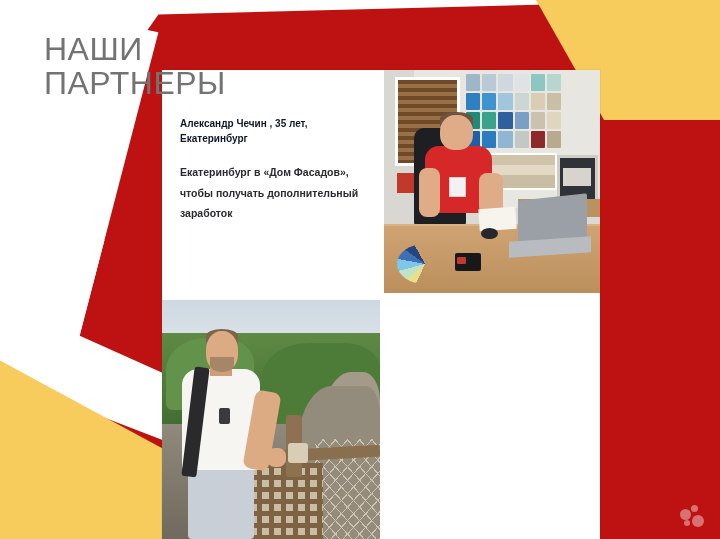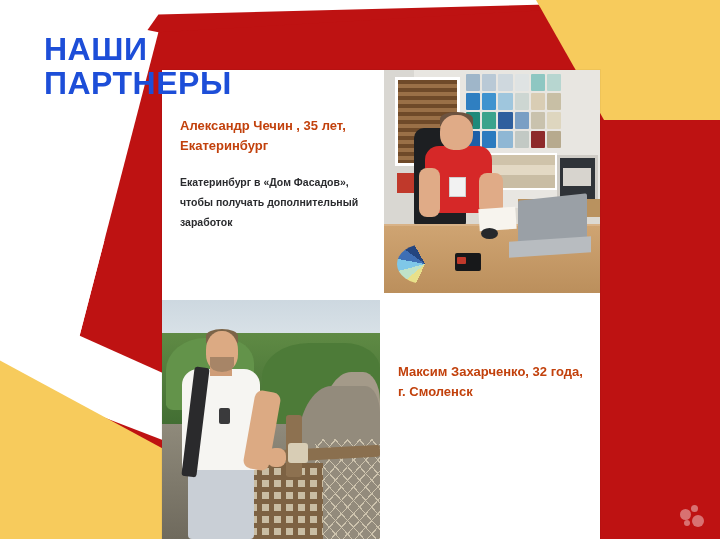--- a/index.html
+++ b/index.html
@@ -55,21 +55,21 @@
   #yellow-bottomleft{
     left:0;bottom:0;width:330px;height:190px;
     background:#F7CB5C;
     clip-path:polygon(0 6%, 100% 100%, 0 100%);
   }
 
   
   #page-title{
     position:absolute;left:44px;top:33px;
     font-size:32px;line-height:1.06;
-    font-weight:bold;color:#1d4ed8;
+    font-weight:normal;color:#737373;
     letter-spacing:.5px;
     white-space:pre-line;
     z-index:8;
   }
 
   
   #card{
     position:absolute;left:162px;top:70px;
     width:438px;height:469px;
     background:#ffffff;
@@ -82,22 +82,22 @@
   
   #quote-1{left:0;top:0;width:222px;height:223px;padding:46px 16px 0 18px;box-sizing:border-box;}
   
   #photo-1{left:222px;top:0;width:216px;height:223px;overflow:hidden;}
   
   #photo-2{left:0;top:230px;width:218px;height:239px;overflow:hidden;}
   
   #quote-2{left:232px;top:230px;width:206px;height:239px;padding:62px 10px 0 4px;box-sizing:border-box;}
 
   .person-name{
-    font-size:13px;line-height:1.52;font-weight:bold;
-    color:#c2410c;margin:0 0 16px 0;
+    font-size:10px;line-height:1.52;font-weight:bold;
+    color:#0f172a;margin:0 0 16px 0;
   }
   .person-text{
     font-size:10.5px;line-height:1.95;font-weight:bold;
     color:#2a2b2e;margin:0;
   }
 
   
   .ph{position:absolute;}
   #p1-wall{left:0;top:0;width:100%;height:62%;background:#e8e6e1;}
   #p1-wall-lower{left:0;top:62%;width:100%;height:10%;background:#dcd9d2;}
@@ -292,21 +292,20 @@
       <span class="ph" id="p2-logo"></span>
       <span class="ph" id="p2-armR"></span>
       <span class="ph" id="p2-hand"></span>
       <span class="ph" id="p2-neck"></span>
       <span class="ph" id="p2-hair"></span>
       <span class="ph" id="p2-head"></span>
       <span class="ph" id="p2-beard"></span>
     </div>
 
     <div class="quad" id="quote-2">
-      <p class="person-name">Максим Захарченко, 32 года, г. Смоленск</p>
     </div>
 
   </div>
 
   <div id="avito">
     <span class="dots">
       <b class="d1"></b>
         <b class="d2"></b>
         <b class="d3"></b>
         <b class="d4"></b>

